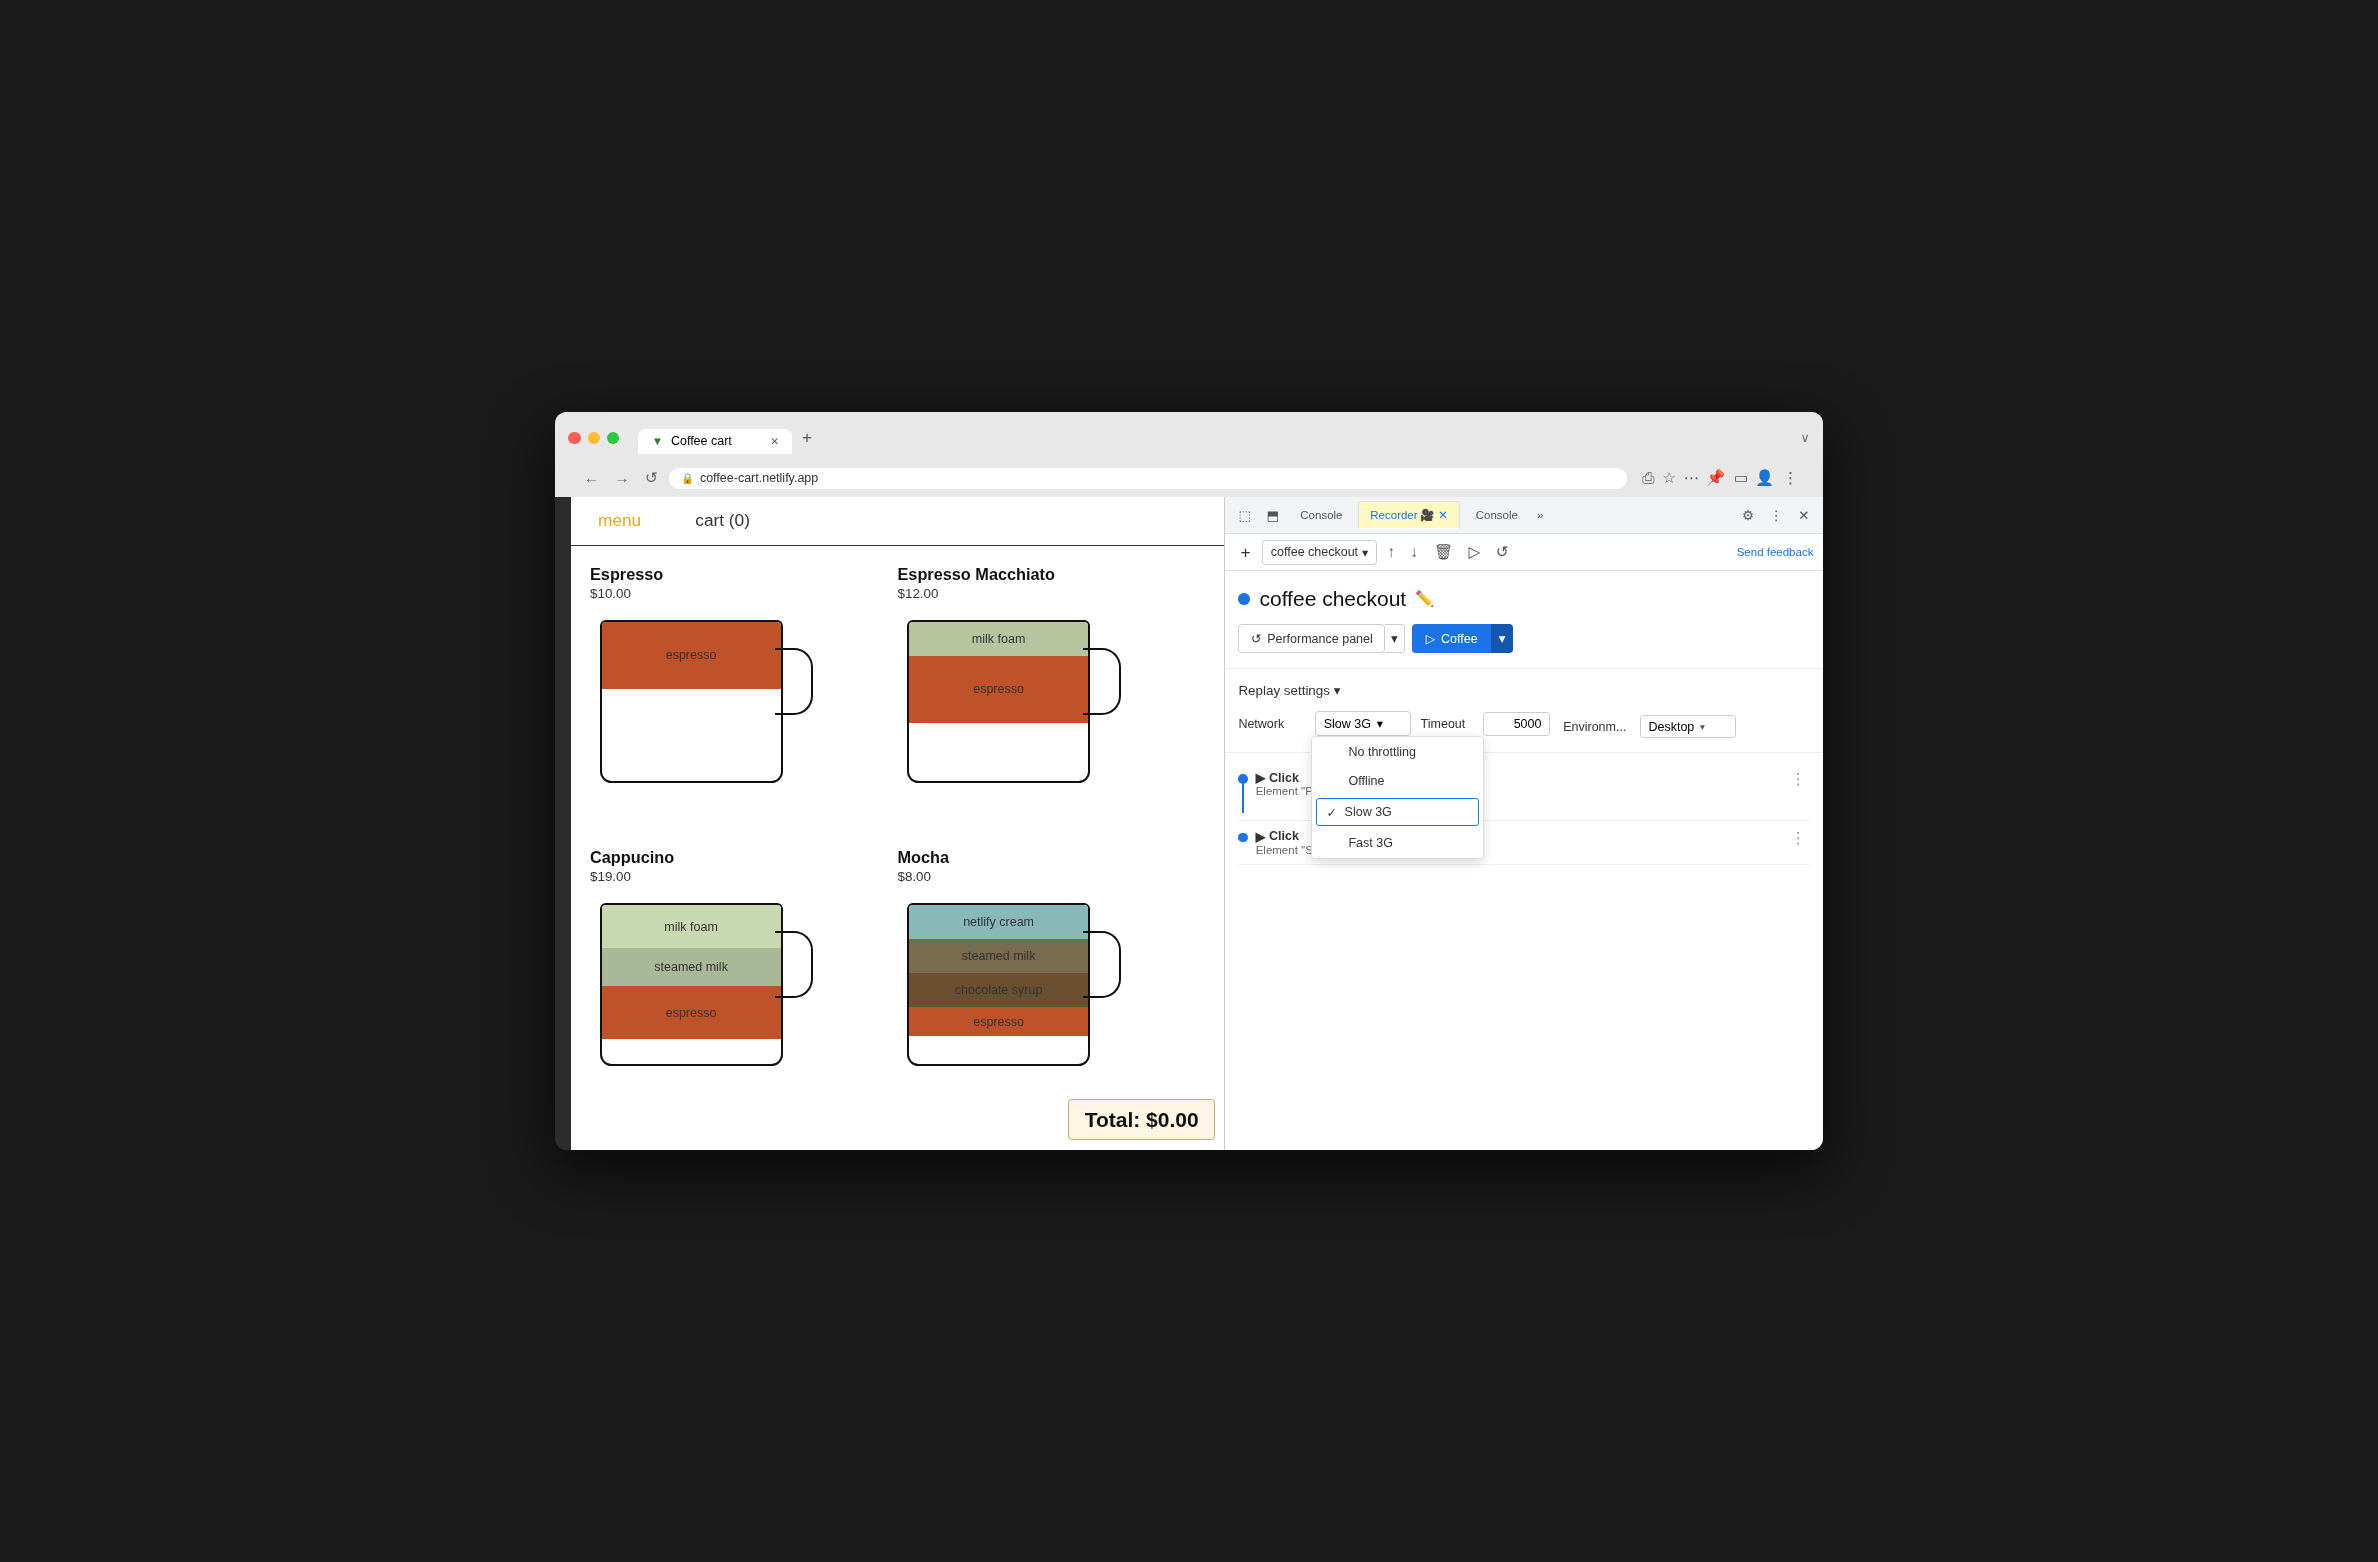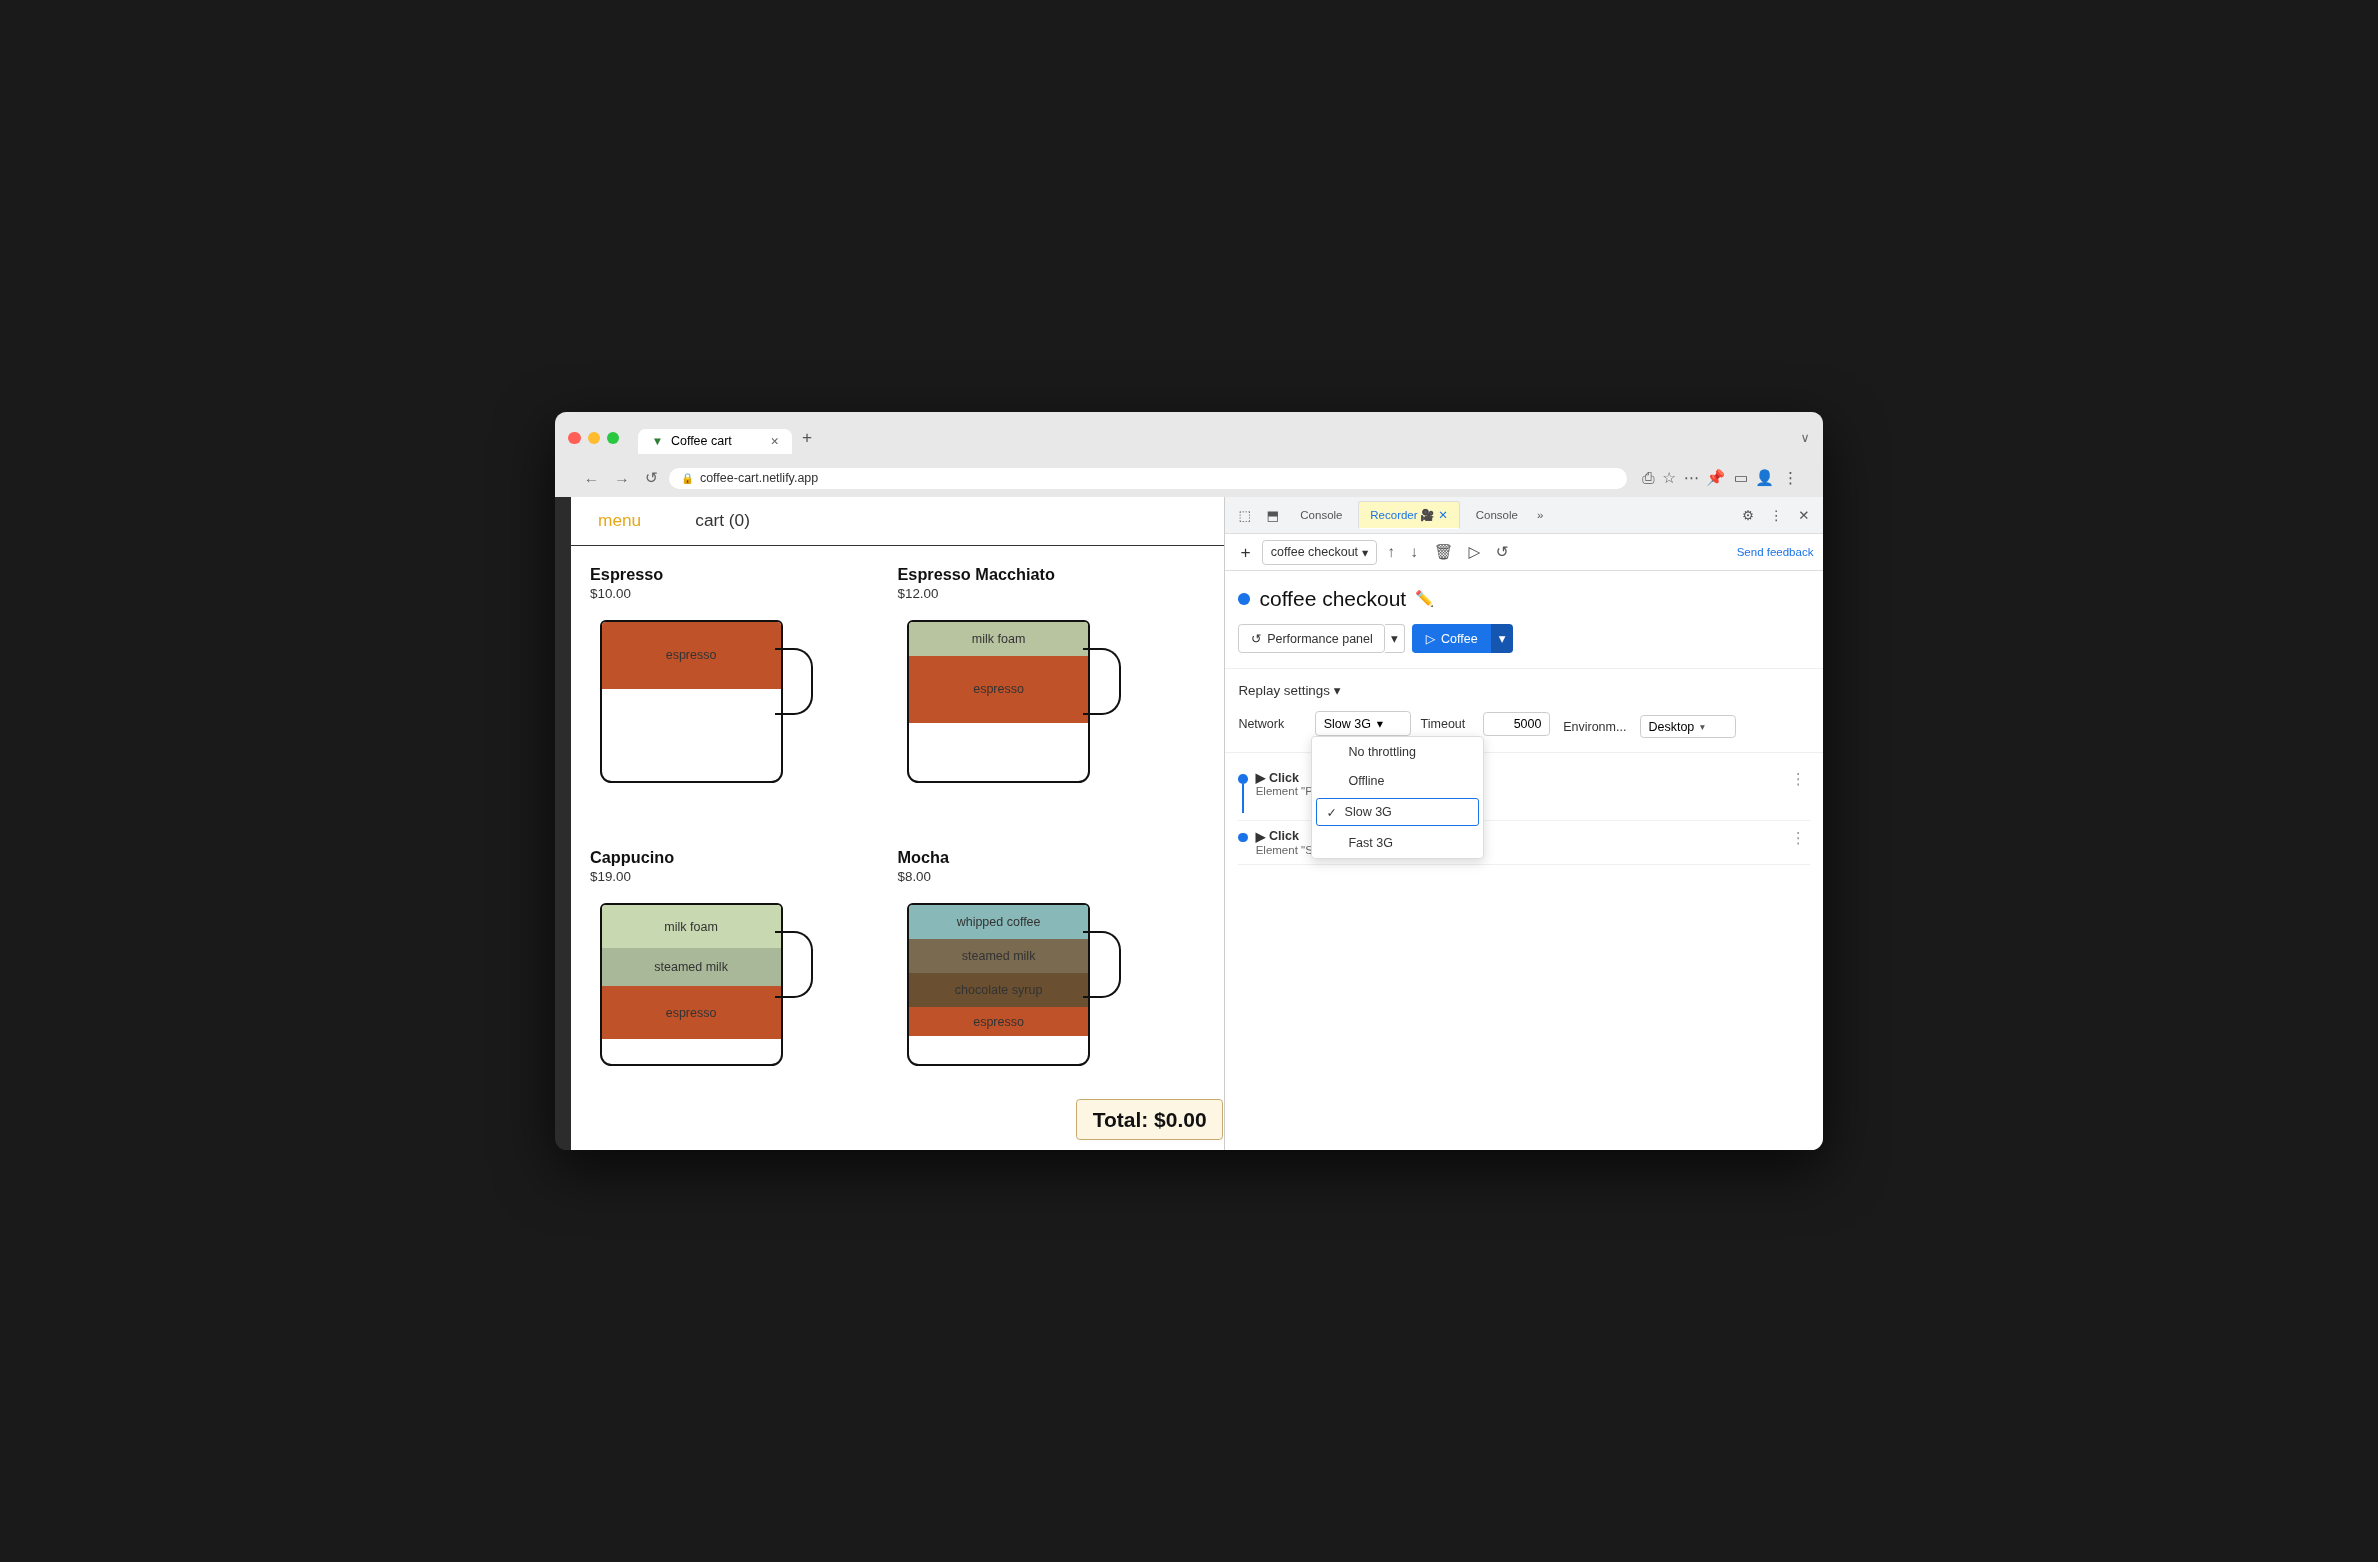--- a/index.html
+++ b/index.html
@@ -185,21 +185,21 @@
       justify-content: center;
       font-size: 12.5px;
       font-weight: 500;
       color: #333;
       text-align: right;
     }
     
     .total-banner {
       position: absolute;
       bottom: 9.6px;
-      right: 1px;
+      right: 9px;
       background: #fdf6e3;
       border: 1.9px solid #c8a96e;
       border-radius: 3.8px;
       padding: 7.7px 15.4px;
       font-size: 21px;
       font-weight: 700;
       color: #111;
     }
     
     .devtools-pane {
@@ -609,21 +609,21 @@
             </div>
             <div class="mug-handle"></div>
           </div>
         </div>
 
         <div class="coffee-item" style="position:relative;">
           <h3>Mocha</h3>
           <div class="price">$8.00</div>
           <div class="mug-container">
             <div class="mug-body">
-              <div class="layer" style="background:#88b8b8; height:34px;">whipped coffee</div>
+              <div class="layer" style="background:#88b8b8; height:34px;">netlify cream</div>
               <div class="layer" style="background:#7a6a50; height:34px;">steamed milk</div>
               <div class="layer" style="background:#6a5030; height:34px;">chocolate syrup</div>
               <div class="layer" style="background:#c0522a; height:29px;">espresso</div>
             </div>
             <div class="mug-handle"></div>
           </div>
         </div>
 
         <div class="total-banner">Total: $0.00</div>
       </div>

